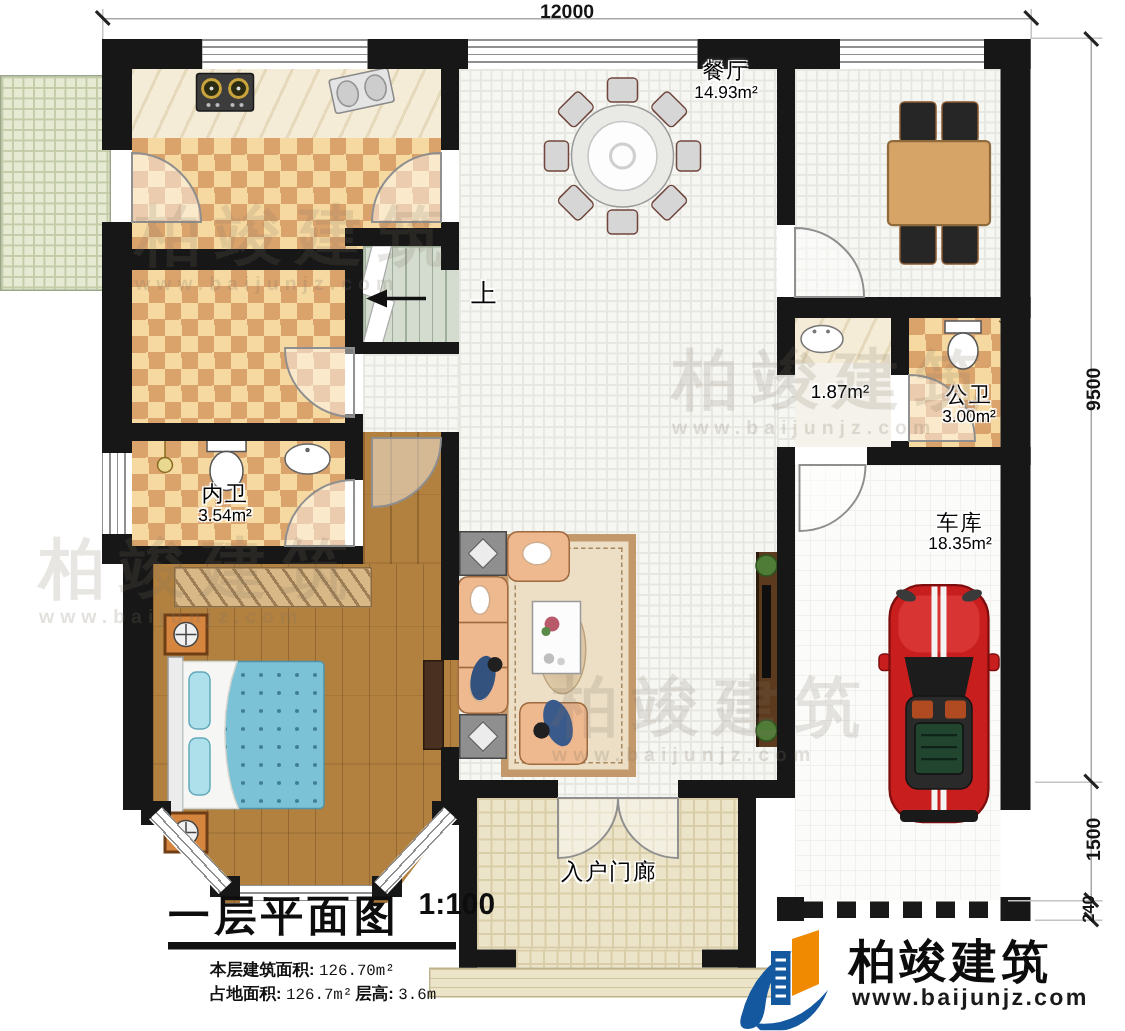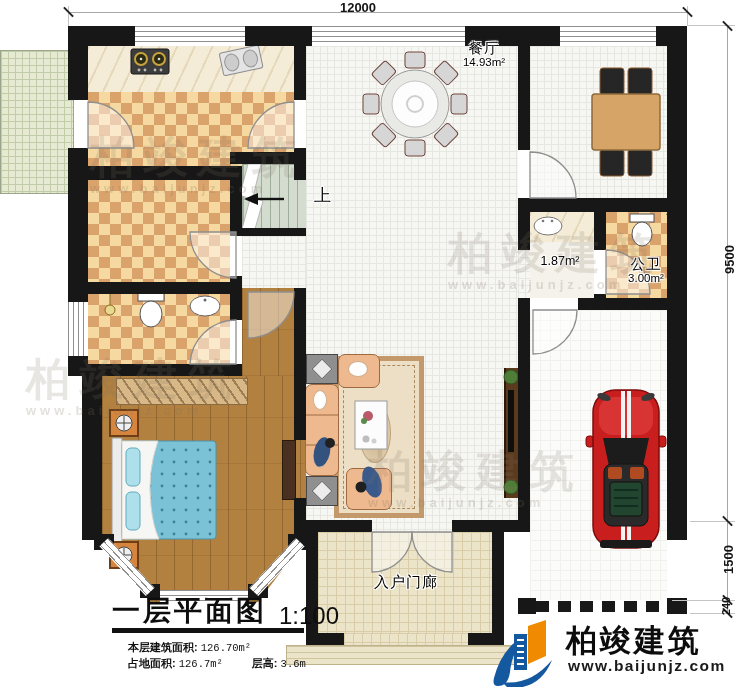--- a/index.html
+++ b/index.html
@@ -28,23 +28,23 @@
   .dim{position:absolute;color:#141414;font-size:13px;font-weight:bold;text-align:center;}
   .dimline{position:absolute;background:#a7a7a7;}
   .extline{position:absolute;background:#c4c4c4;}
   .tick{position:absolute;width:13px;height:2px;background:#222;transform:rotate(45deg);}
   .wm{position:absolute;pointer-events:none;z-index:40;}
   .wm .t{font-size:44px;font-weight:800;letter-spacing:10px;color:rgba(128,118,102,.18);white-space:nowrap;}
   .wm .u{font-size:13px;font-weight:700;letter-spacing:4px;color:rgba(128,118,102,.22);margin-top:-6px;white-space:nowrap;}
   .sofa{position:absolute;background:#efb98f;border:1.5px solid #a06a40;border-radius:7px;}
   .cornertable{position:absolute;background:#8f8f8f;border:1px solid #474747;}
   .cornertable i{position:absolute;left:50%;top:50%;width:13px;height:13px;background:#ececec;border:1px solid #666;transform:translate(-50%,-50%) rotate(45deg);display:block;}
-  .titlerow{position:absolute;display:flex;align-items:flex-end;gap:12px;color:#0d0d0d;}
+  .titlerow{position:absolute;display:flex;align-items:flex-start;gap:12px;color:#0d0d0d;}
   .tt{font-size:28px;font-weight:bold;letter-spacing:3px;}
-  .ts{font-size:24px;font-weight:normal;}
+  .ts{font-size:20px;font-weight:bold;}
   .info{position:absolute;font-size:11px;color:#111;line-height:15px;}
   .il{font-weight:bold;}
   .iv{font-family:"Liberation Mono",monospace;font-size:10.5px;}
   .logotext{position:absolute;font-size:31px;font-weight:900;letter-spacing:3px;color:#0c0c0c;white-space:nowrap;}
   .logourl{position:absolute;font-size:15.5px;font-weight:800;letter-spacing:1.5px;color:#1a1a1a;white-space:nowrap;}
 </style>
 </head>
 <body>
 
 <div id="canvas">
@@ -325,45 +325,53 @@
       <path d="M236,364 L190,364 A46,46 0 0 1 236,320 Z"></path>
       <path d="M248,292 L294,292 A46,46 0 0 1 248,338 Z"></path>
       <path d="M530,198 L576,198 A46,46 0 0 0 530,152 Z"></path>
       <path d="M606,294 L650,294 A44,44 0 0 0 606,250 Z"></path>
       <path d="M533,310 L533,354 A44,44 0 0 0 577,310 Z"></path>
       <path d="M372,532 L372,572 A40,40 0 0 0 412,532 Z"></path>
       <path d="M452,532 L452,572 A40,40 0 0 1 412,532 Z"></path>
     </g>
   </svg>
 
+  <div class="rl" style="left:100px;top:322px;width:100px;z-index:20">
+    <span class="rn">内卫</span>
+    <span class="ra">3.54m²</span>
+  </div>
   <div class="rl" style="left:434px;top:40px;width:100px;z-index:20">
     <span class="rn">餐厅</span>
     <span class="ra">14.93m²</span>
   </div>
   <div class="rl" style="left:528px;top:254px;width:64px;z-index:20">
     <span class="ra" style="font-size:12.5px">1.87m²</span>
   </div>
   <div class="rl" style="left:596px;top:256px;width:100px;z-index:20">
     <span class="rn">公卫</span>
     <span class="ra">3.00m²</span>
+  </div>
+  <div class="rl" style="left:590px;top:341px;width:100px;z-index:20">
+    <span class="rn">车库</span>
+    <span class="ra">18.35m²</span>
   </div>
   <div class="rl" style="left:346px;top:574px;width:120px;z-index:20">
     <span class="rn" style="font-size:15px">入户门廊</span>
   </div>
   <div class="rl" style="left:310px;top:186px;width:26px;z-index:20">
     <span class="rn" style="font-size:17px">上</span>
   </div>
 
   <div style="position:absolute;inset:0;z-index:25;pointer-events:none">
     <div class="dimline" style="left:68px;top:12px;width:619px;height:1px"></div>
     <div class="extline" style="left:68px;top:6px;width:1px;height:20px"></div>
     <div class="extline" style="left:687px;top:6px;width:1px;height:20px"></div>
     <div class="tick" style="left:62px;top:11px"></div>
     <div class="tick" style="left:681px;top:11px"></div>
-    <div class="dim" style="left:318px;top:0;width:80px"><span>12000</span></div>
+    <div class="dim" style="left:338px;top:0;width:80px"><span>12000</span></div>
 
     <div class="dimline" style="left:727px;top:26px;width:1px;height:588px"></div>
     <div class="extline" style="left:687px;top:25px;width:48px;height:1px"></div>
     <div class="extline" style="left:690px;top:521px;width:45px;height:1px"></div>
     <div class="extline" style="left:672px;top:600px;width:63px;height:1px"></div>
     <div class="extline" style="left:690px;top:613px;width:45px;height:1px"></div>
     <div class="tick" style="left:721px;top:25px"></div>
     <div class="tick" style="left:721px;top:520px"></div>
     <div class="tick" style="left:721px;top:599px"></div>
     <div class="tick" style="left:721px;top:612px"></div>
@@ -387,23 +395,23 @@
   <div class="wm" style="left:368px;top:442px">
     <div class="t">柏竣建筑</div>
     <div class="u">www.baijunjz.com</div>
   </div>
 
   <div class="titlerow" style="left:112px;top:592px;z-index:30">
     <span class="tt">一层平面图</span>
     <span class="ts">1:100</span>
   </div>
   <div class="abs" style="left:112px;top:628px;width:192px;height:5px;background:#111;z-index:30"></div>
-  <div class="info" style="left:128px;top:640px;z-index:30">
+  <div class="info" style="left:140px;top:640px;z-index:30">
     <div><span class="il">本层建筑面积:</span> <span class="iv">126.70m²</span></div>
-    <div><span class="il">占地面积:</span> <span class="iv">126.7m²</span><span class="il" style="margin-left:29px">层高:</span> <span class="iv">3.6m</span></div>
+    <div><span class="il">占地面积:</span> <span class="iv">126.7m²</span><span class="il" style="margin-left:2px">层高:</span> <span class="iv">3.6m</span></div>
   </div>
 
   <svg class="abs" width="78" height="72" viewBox="0 0 78 72" style="left:488px;top:616px;z-index:30">
     <path d="M6,62 Q14,30 40,18 Q24,34 22,56 Q20,70 10,70 Q4,70 6,62 Z" fill="#1458a0"></path>
     <polygon points="40,10 58,4 58,40 40,48" fill="#f08a00"></polygon>
     <rect x="26" y="18" width="13" height="36" fill="#1458a0"></rect>
     <path d="M29,24 h7 M29,30 h7 M29,36 h7 M29,42 h7 M29,48 h7" stroke="#fff" stroke-width="2"></path>
     <path d="M14,66 Q42,70 64,44 Q52,74 20,72 Z" fill="#1458a0"></path>
   </svg>
   <div class="logotext" style="left:566px;top:620px;z-index:30">柏竣建筑</div>

